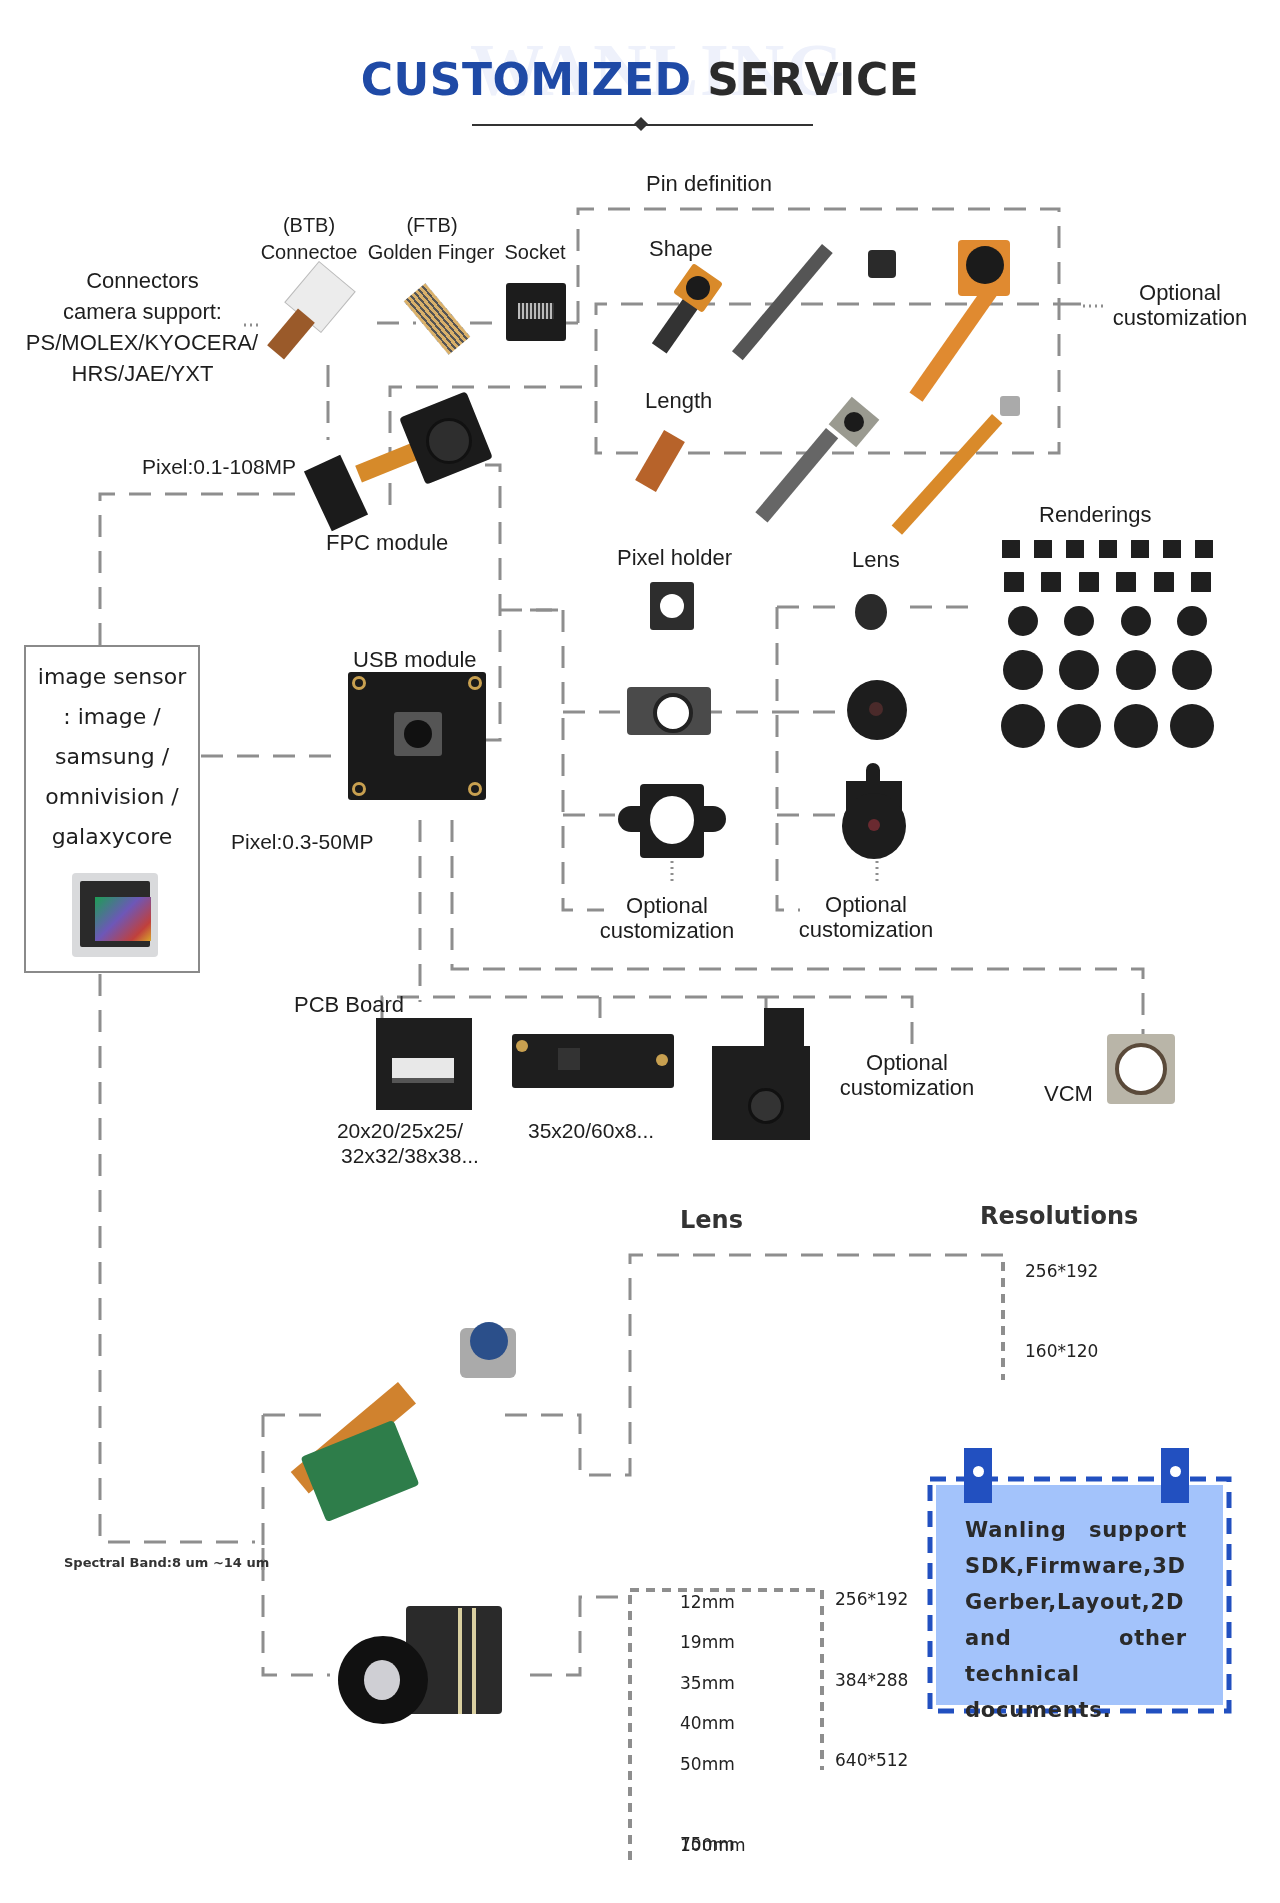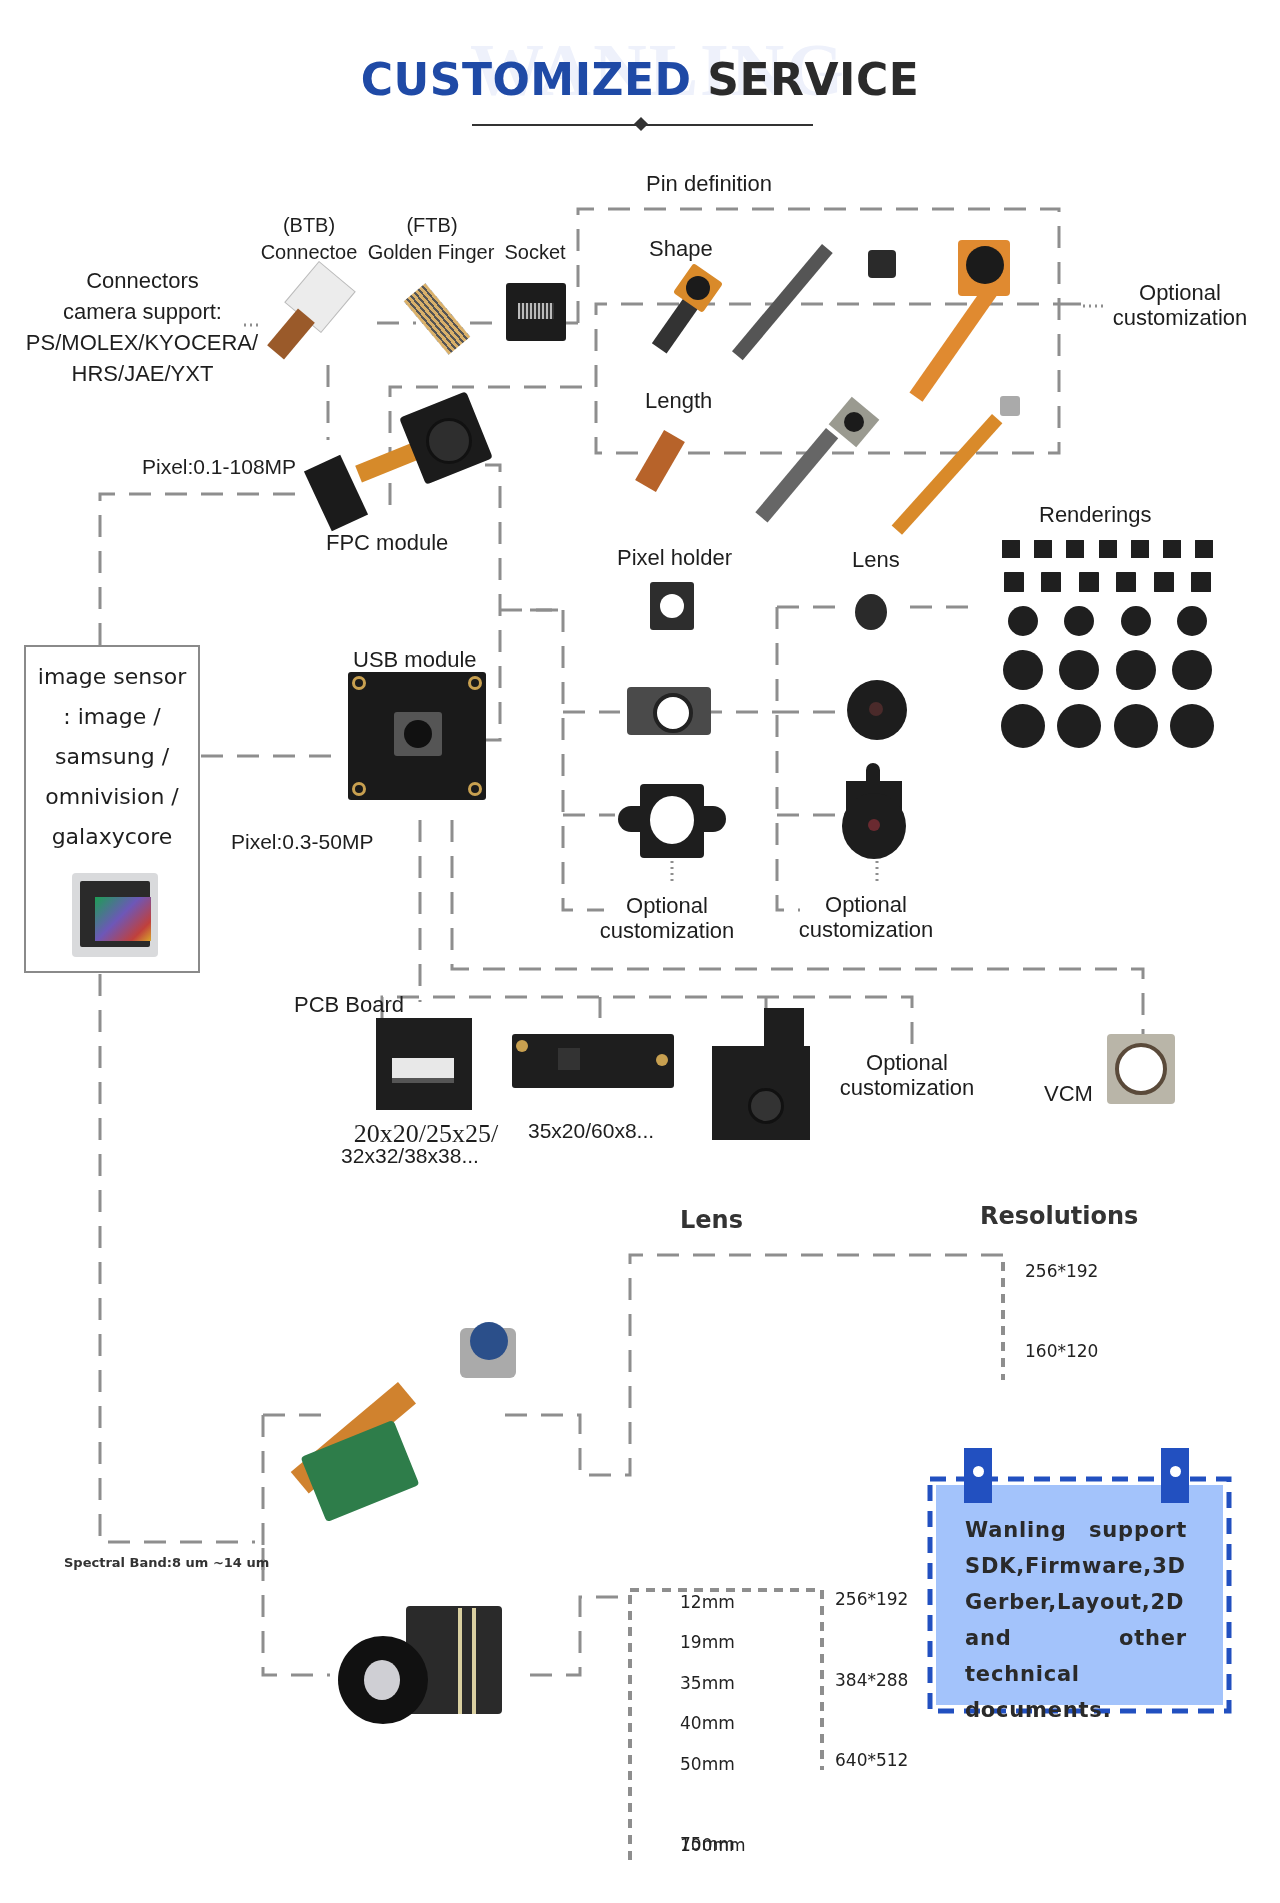--- a/index.html
+++ b/index.html
@@ -243,21 +243,21 @@
 <div class="prod" style="left:512px;top:1034px;width:162px;height:54px;background:#1e1e1e;border-radius:3px;">
   <div style="position:absolute;left:4px;top:6px;width:12px;height:12px;border-radius:50%;background:#c8a050;"></div>
   <div style="position:absolute;right:6px;top:20px;width:12px;height:12px;border-radius:50%;background:#c8a050;"></div>
   <div style="position:absolute;left:46px;top:14px;width:22px;height:22px;background:#333;"></div>
 </div>
 <div class="prod" style="left:712px;top:1008px;width:98px;height:132px;">
   <div style="position:absolute;left:52px;top:0;width:40px;height:42px;background:#1e1e1e;"></div>
   <div style="position:absolute;left:0;top:38px;width:98px;height:94px;background:#1e1e1e;"></div>
   <div style="position:absolute;left:36px;top:80px;width:30px;height:30px;border-radius:50%;background:#333;border:3px solid #111;"></div>
 </div>
-<div class="t c" style="left:346px;width:160px;top:1119px;font-size:26px;font-family:Liberation Serif, serif;">20x20/25x25/</div>
+<div class="t c" style="left:320px;width:160px;top:1119px;font-size:21px;">20x20/25x25/</div>
 <div class="t c" style="left:330px;width:160px;top:1144px;font-size:21px;">32x32/38x38...</div>
 <div class="t" style="left:528px;top:1119px;font-size:21px;">35x20/60x8...</div>
 <div class="t c" style="left:832px;width:150px;top:1050px;">Optional</div>
 <div class="t c" style="left:832px;width:150px;top:1075px;">customization</div>
 
 <div class="t" style="left:1044px;top:1060px;margin-top:21px;">VCM</div>
 <div class="prod" style="left:1107px;top:1034px;width:68px;height:70px;background:#b9b5a8;border-radius:4px;">
     <div style="position:absolute;left:8px;top:9px;width:44px;height:44px;border-radius:50%;background:#fff;border:4px solid #5a4a3a;"></div>
   </div>
 

